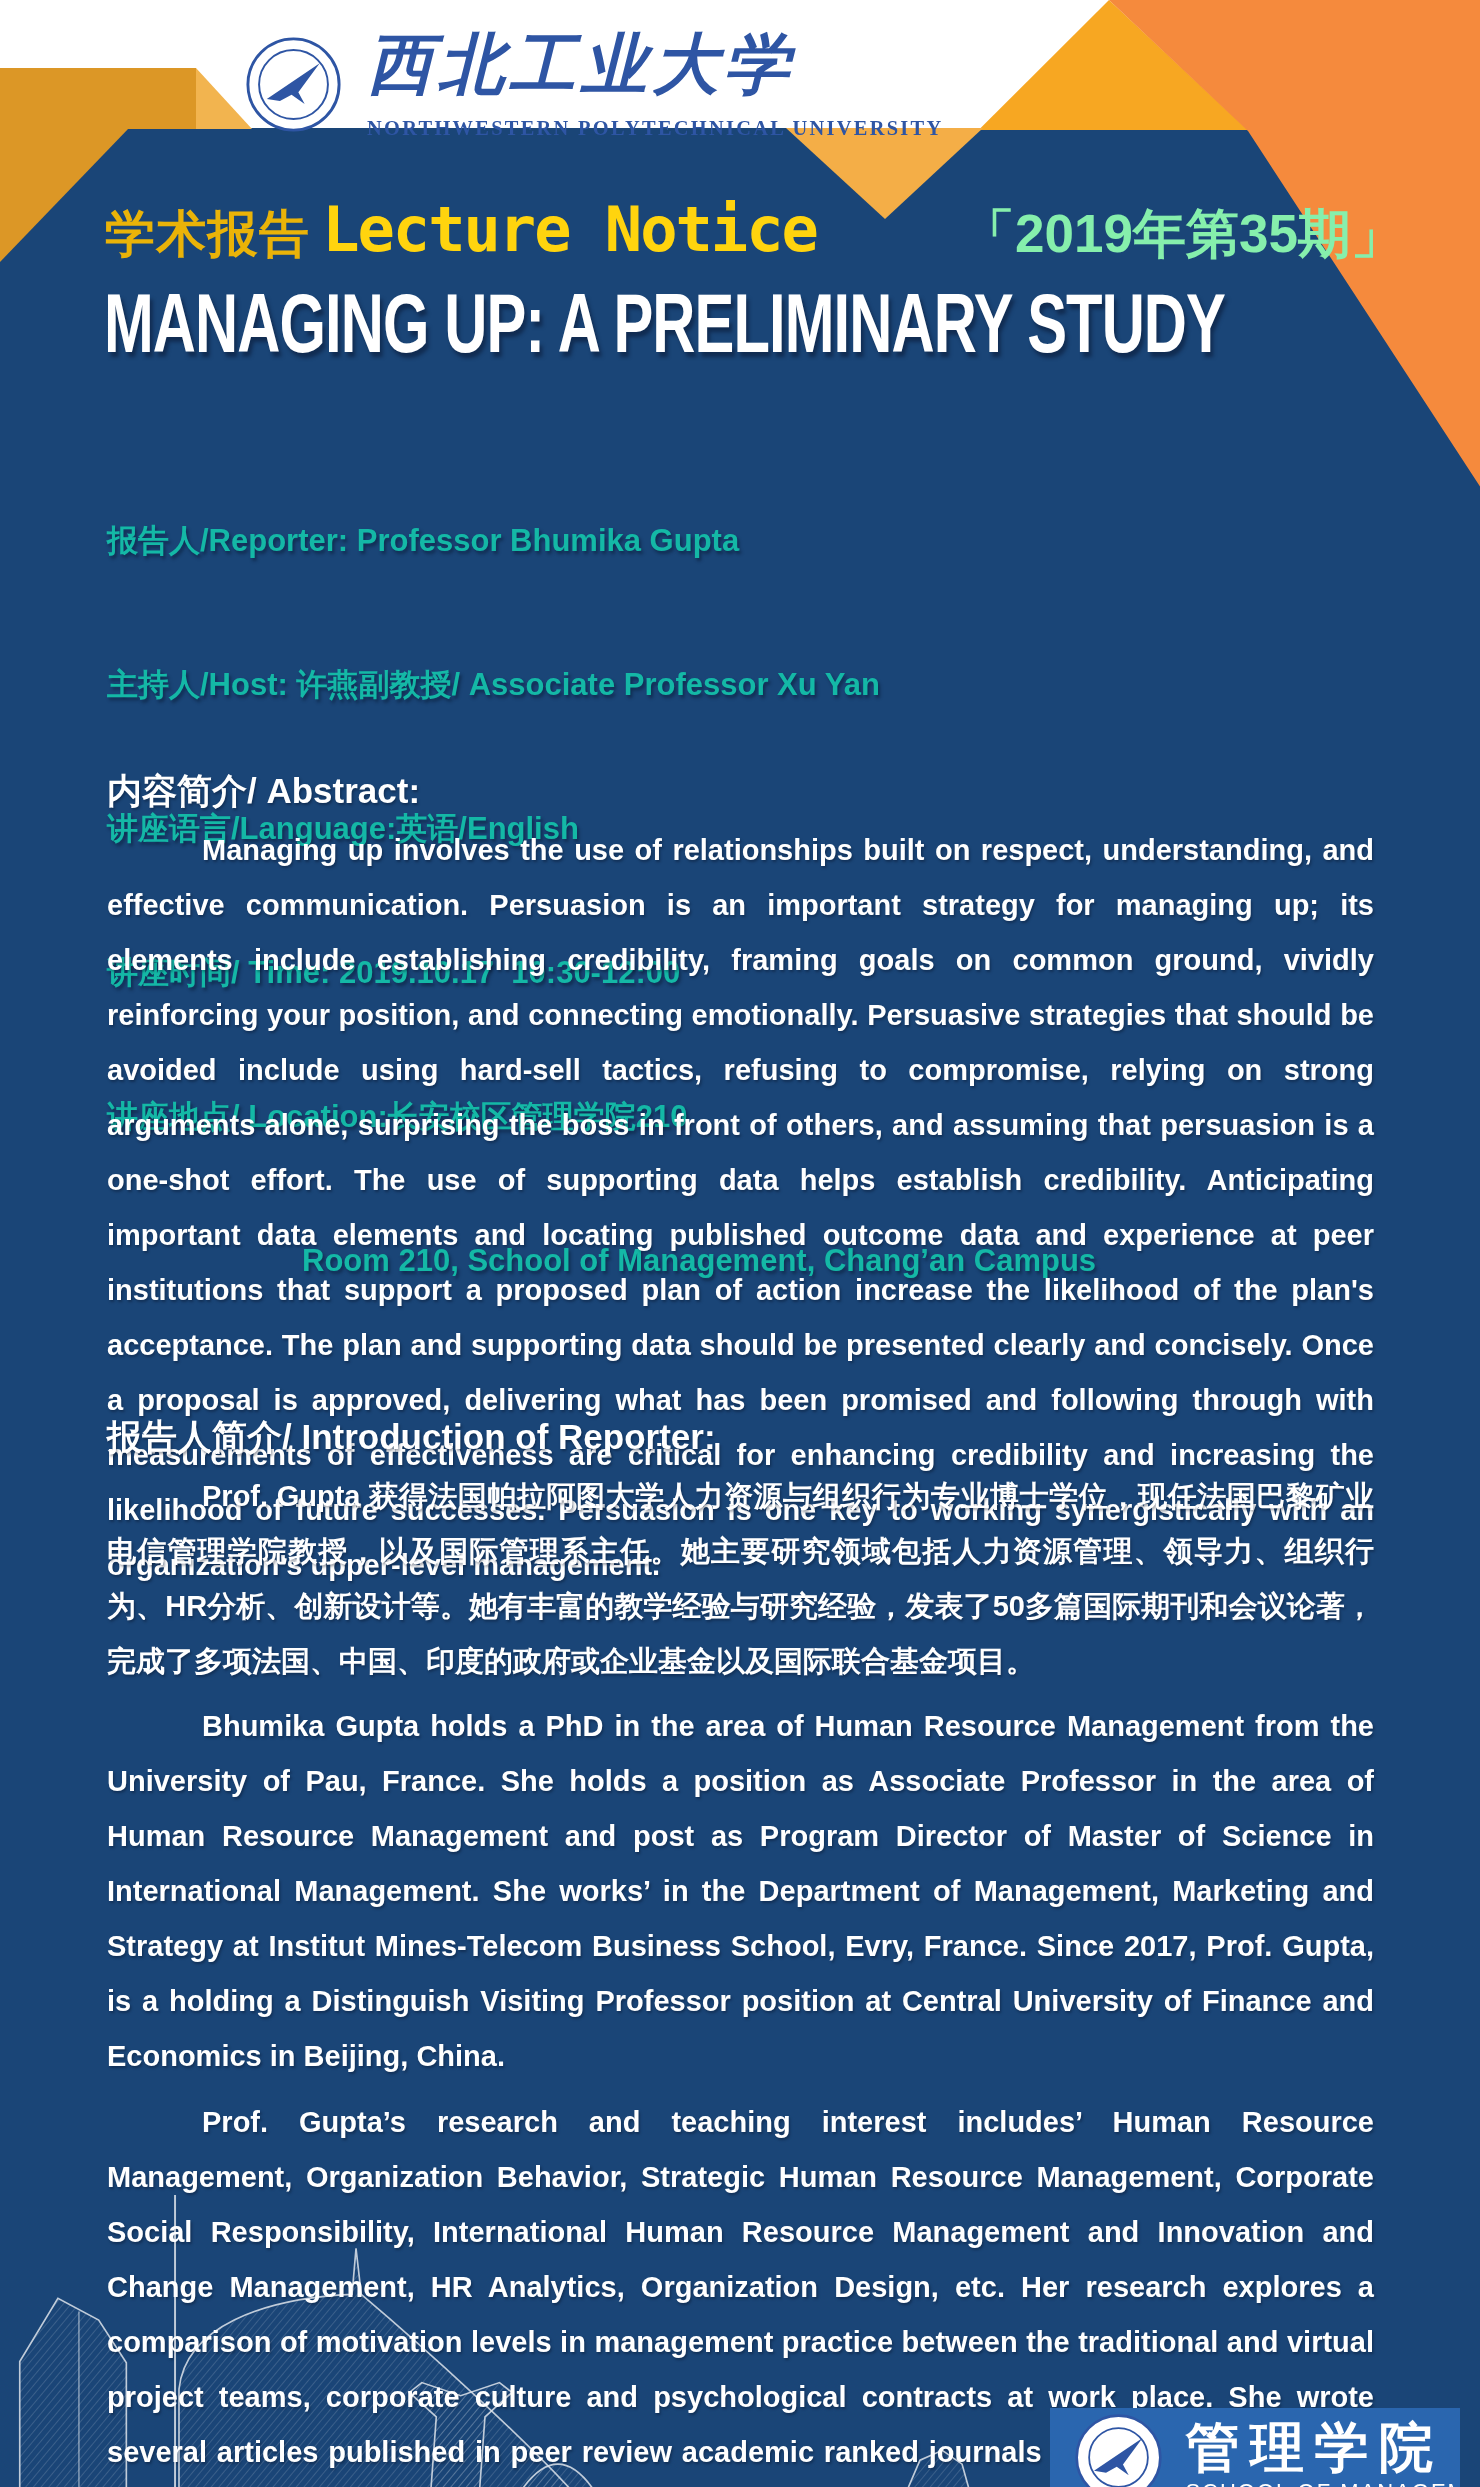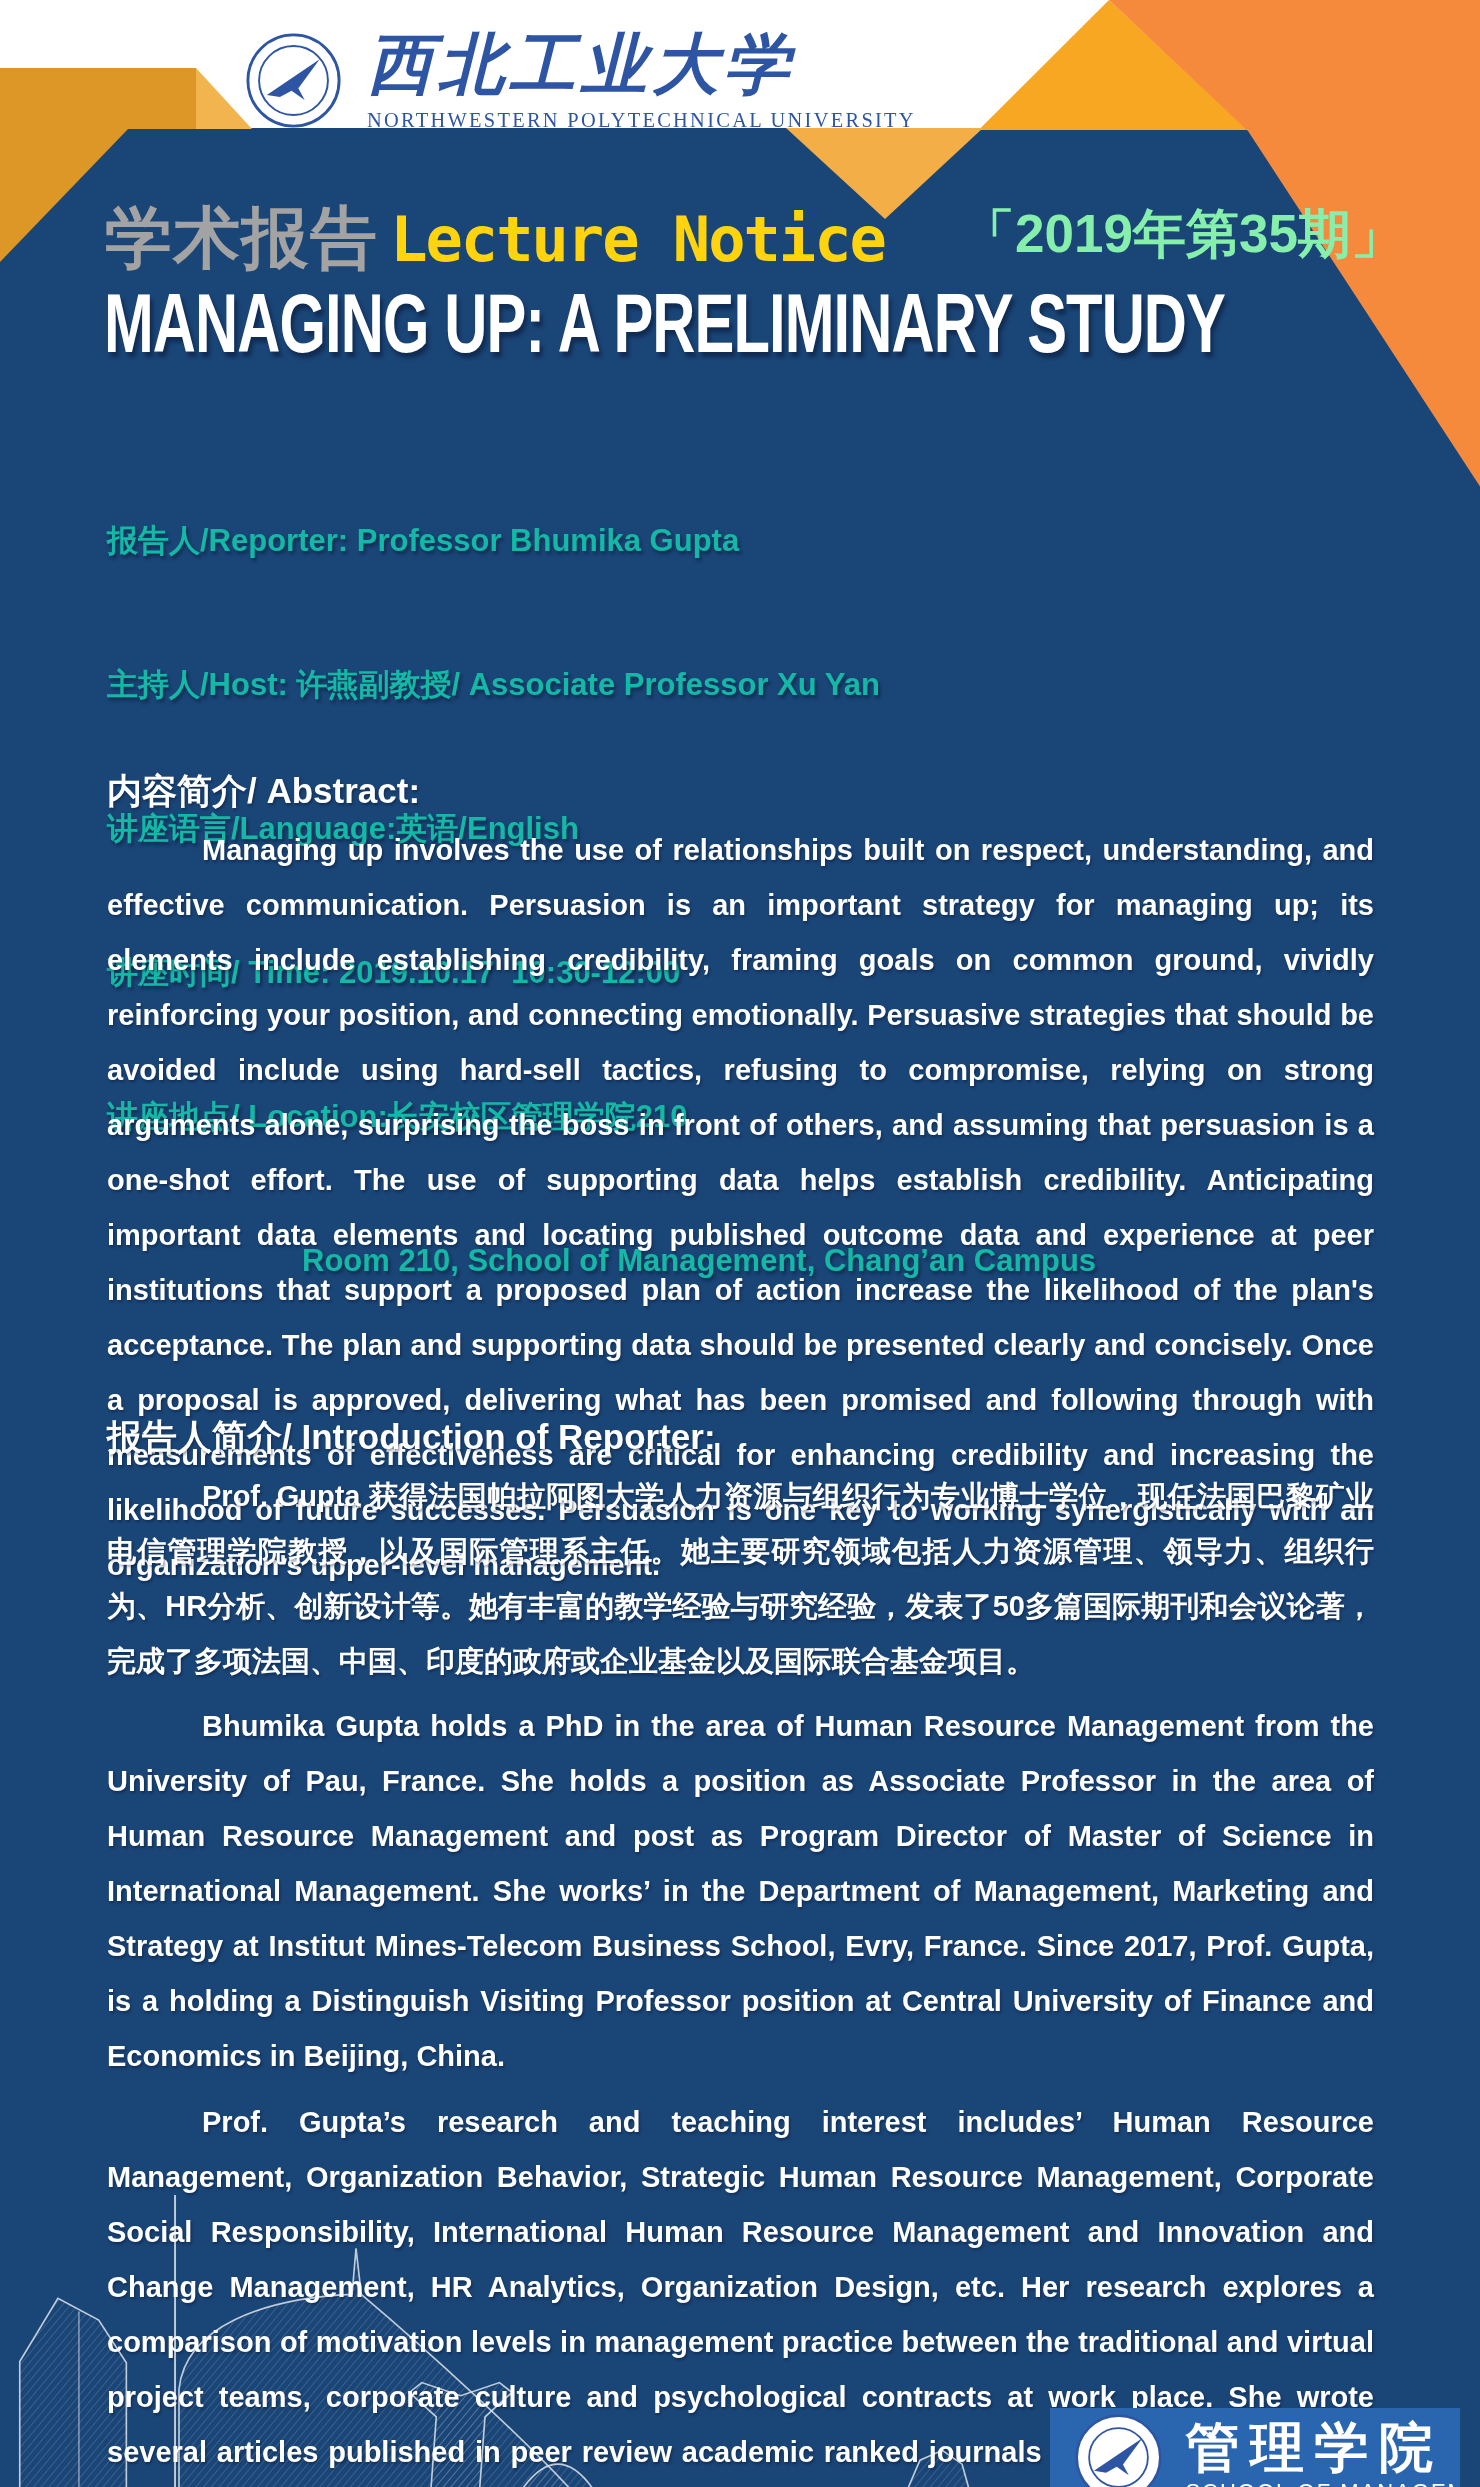--- a/index.html
+++ b/index.html
@@ -23,26 +23,26 @@
     clip-path:polygon(0 0,372px 0,372px 488px,139px 131px);}
   .amber-down{left:786px;top:128px;width:197px;height:92px;background:#F4AE47;
     clip-path:polygon(0 0,197px 0,99px 91px);}
 
   
   .uni-header{position:absolute;left:245px;top:29px;display:flex;align-items:center;}
   .uni-emblem{width:97px;height:97px;flex:0 0 auto;}
   .uni-names{margin-left:25px;}
   .uni-cn{font-size:66px;line-height:1.08;font-weight:bold;font-style:italic;
     color:#2E55A4;letter-spacing:5.3px;white-space:nowrap;}
-  .uni-en{font-family:"Liberation Serif",serif;font-size:20.4px;font-weight:normal;
-    color:#2E55A4;letter-spacing:2.3px;margin-top:9px;white-space:nowrap;}
+  .uni-en{font-family:"Liberation Serif",serif;font-size:20.4px;font-weight:bold;
+    color:#2E55A4;letter-spacing:2.3px;margin-top:17px;white-space:nowrap;}
 
   
   .banner{position:absolute;left:105px;top:193px;white-space:nowrap;}
-  .banner-cn{font-size:67px;font-weight:bold;color:#a3a3a3;letter-spacing:1.3px;}
+  .banner-cn{font-size:50px;font-weight:bold;color:#eab308;letter-spacing:1.3px;}
   .banner-en{font-family:"DejaVu Sans Mono","Liberation Mono",monospace;
     font-size:62px;font-weight:bold;color:#FFD40E;margin-left:12px;letter-spacing:-2px;}
   .issue{position:absolute;left:962px;top:199px;font-size:53px;font-weight:bold;
     color:#86efac;white-space:nowrap;}
   .main-title{position:absolute;left:104px;top:276px;margin:0;font-size:83px;
     font-weight:bold;color:#FFFFFF;letter-spacing:-1.3px;white-space:nowrap;
     transform:scaleX(.72);transform-origin:left top;
     text-shadow:4px 4.6px 4.6px rgba(8,20,45,.5);}
 
   

